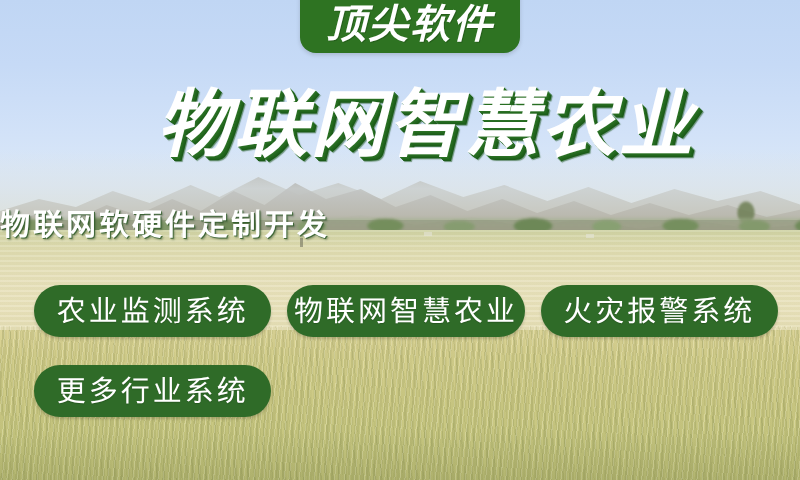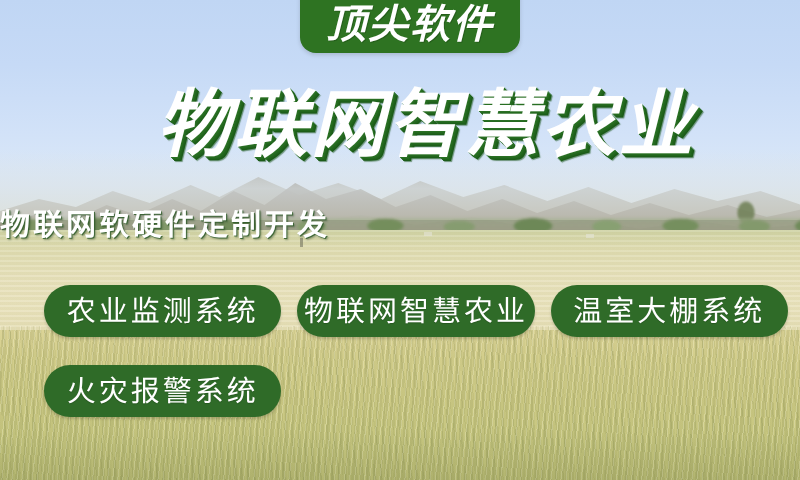--- a/index.html
+++ b/index.html
@@ -240,21 +240,21 @@
     line-height: 1;
     white-space: nowrap;
     text-shadow:
        1px 1px 0 rgba(50,95,45,.85),
        2px 2px 2px rgba(40,70,35,.45);
   }
 
   .pill-grid {
     position: absolute;
     top: 285px;
-    left: 44px;
+    left: 34px;
     width: 744px;
     display: grid;
     grid-template-columns: repeat(3, 1fr);
     grid-auto-rows: 52px;
     column-gap: 16px;
     row-gap: 28px;
   }
   .pill {
     background: #2f6b28;
     border-radius: 26px;
@@ -332,21 +332,21 @@
     </div>
 
     <div class="pill-grid">
       <div class="pill">
         <span class="txt">农业监测系统</span>
       </div>
       <div class="pill">
         <span class="txt">物联网智慧农业</span>
       </div>
       <div class="pill">
-        <span class="txt">温室大棚系统</span>
+        <span class="txt">火灾报警系统</span>
       </div>
       <div class="pill">
-        <span class="txt">火灾报警系统</span>
+        <span class="txt">更多行业系统</span>
       </div>
     </div>
 
   </div>
 </div>
 
 </body></html>

